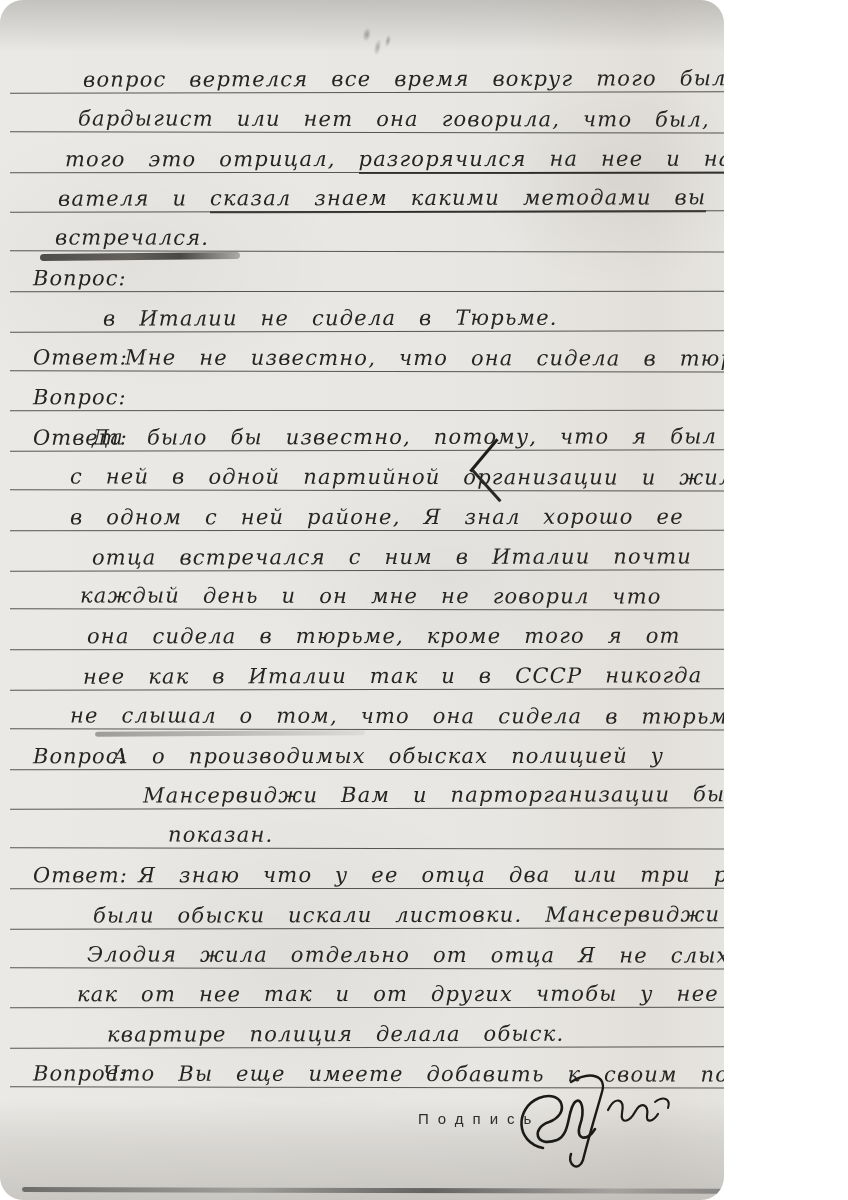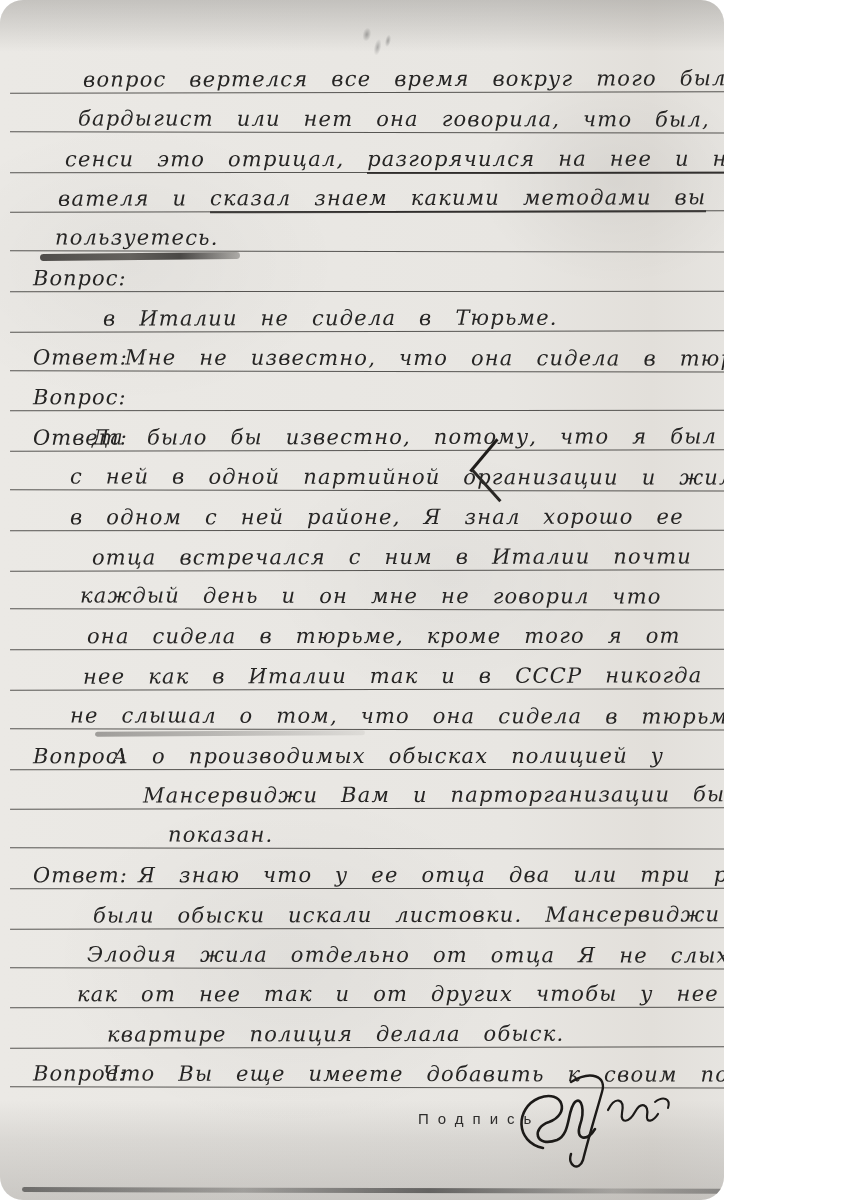--- a/index.html
+++ b/index.html
@@ -107,27 +107,27 @@
   <div class="edge-hand-2 hw">От</div>
 
   <div id="document-lines">
       <div class="rule-row rr-a" style="top: 58px;">
         <span class="line-text hw" style="left: 73px;"><span>вопрос вертелся все время вокруг того был сенси</span></span>
       </div>
       <div class="rule-row rr-b" style="top: 97.8px;">
         <span class="line-text hw" style="left: 68px;"><span>бардыгист или нет она говорила, что был, а</span></span>
       </div>
       <div class="rule-row rr-c" style="top: 137.6px;">
-        <span class="line-text hw" style="left: 55px;"><span>сенси это отрицал, </span><span class="seg-underline">разгорячился на нее и на следо=</span></span>
+        <span class="line-text hw" style="left: 55px;"><span>того это отрицал, </span><span class="seg-underline">разгорячился на нее и на следо=</span></span>
       </div>
       <div class="rule-row rr-a" style="top: 177.4px;">
         <span class="line-text hw" style="left: 48px;"><span>вателя и </span><span class="seg-underline">сказал знаем какими методами вы</span></span>
       </div>
       <div class="rule-row rr-b" style="top: 217.2px;">
-        <span class="line-text hw" style="left: 45px;"><span>пользуетесь.</span></span>
+        <span class="line-text hw" style="left: 45px;"><span>встречался.</span></span>
       </div>
       <div class="rule-row rr-c" style="top: 257px;">
         <span class="line-label hw">Вопрос:</span>
       </div>
       <div class="rule-row rr-a" style="top: 296.8px;">
         <span class="line-text hw" style="left: 93px;"><span>в Италии не сидела в Тюрьме.</span></span>
       </div>
       <div class="rule-row rr-b" style="top: 336.6px;">
         <span class="line-label hw">Ответ:</span>
         <span class="line-text hw" style="left: 115px;"><span>Мне не известно, что она сидела в тюрьме</span></span>

